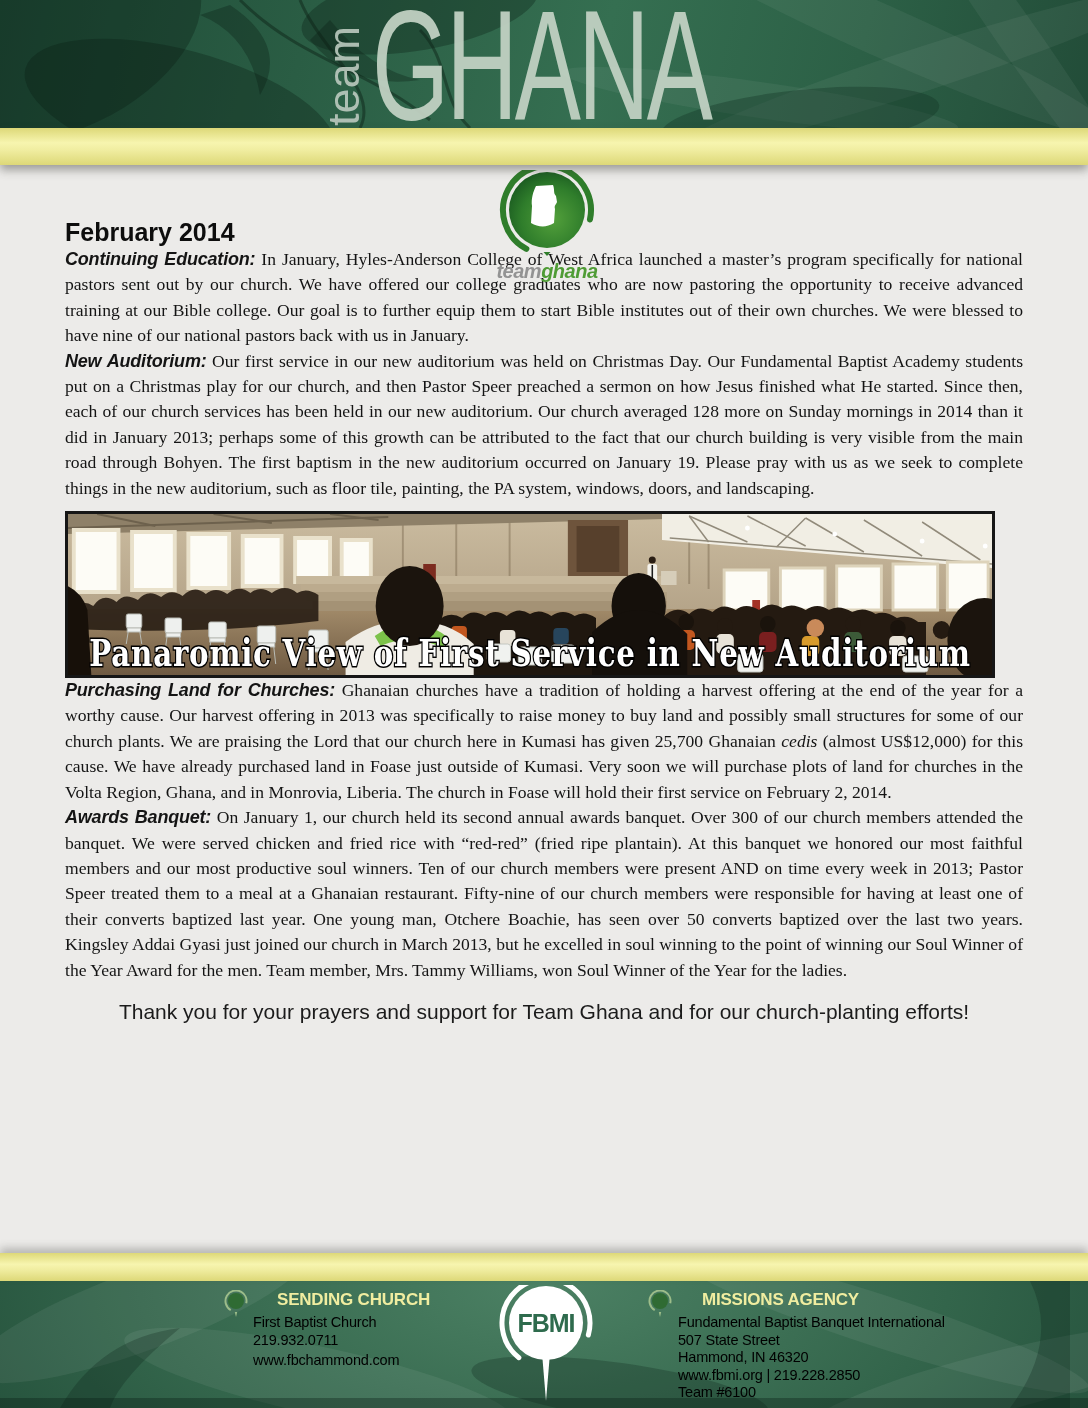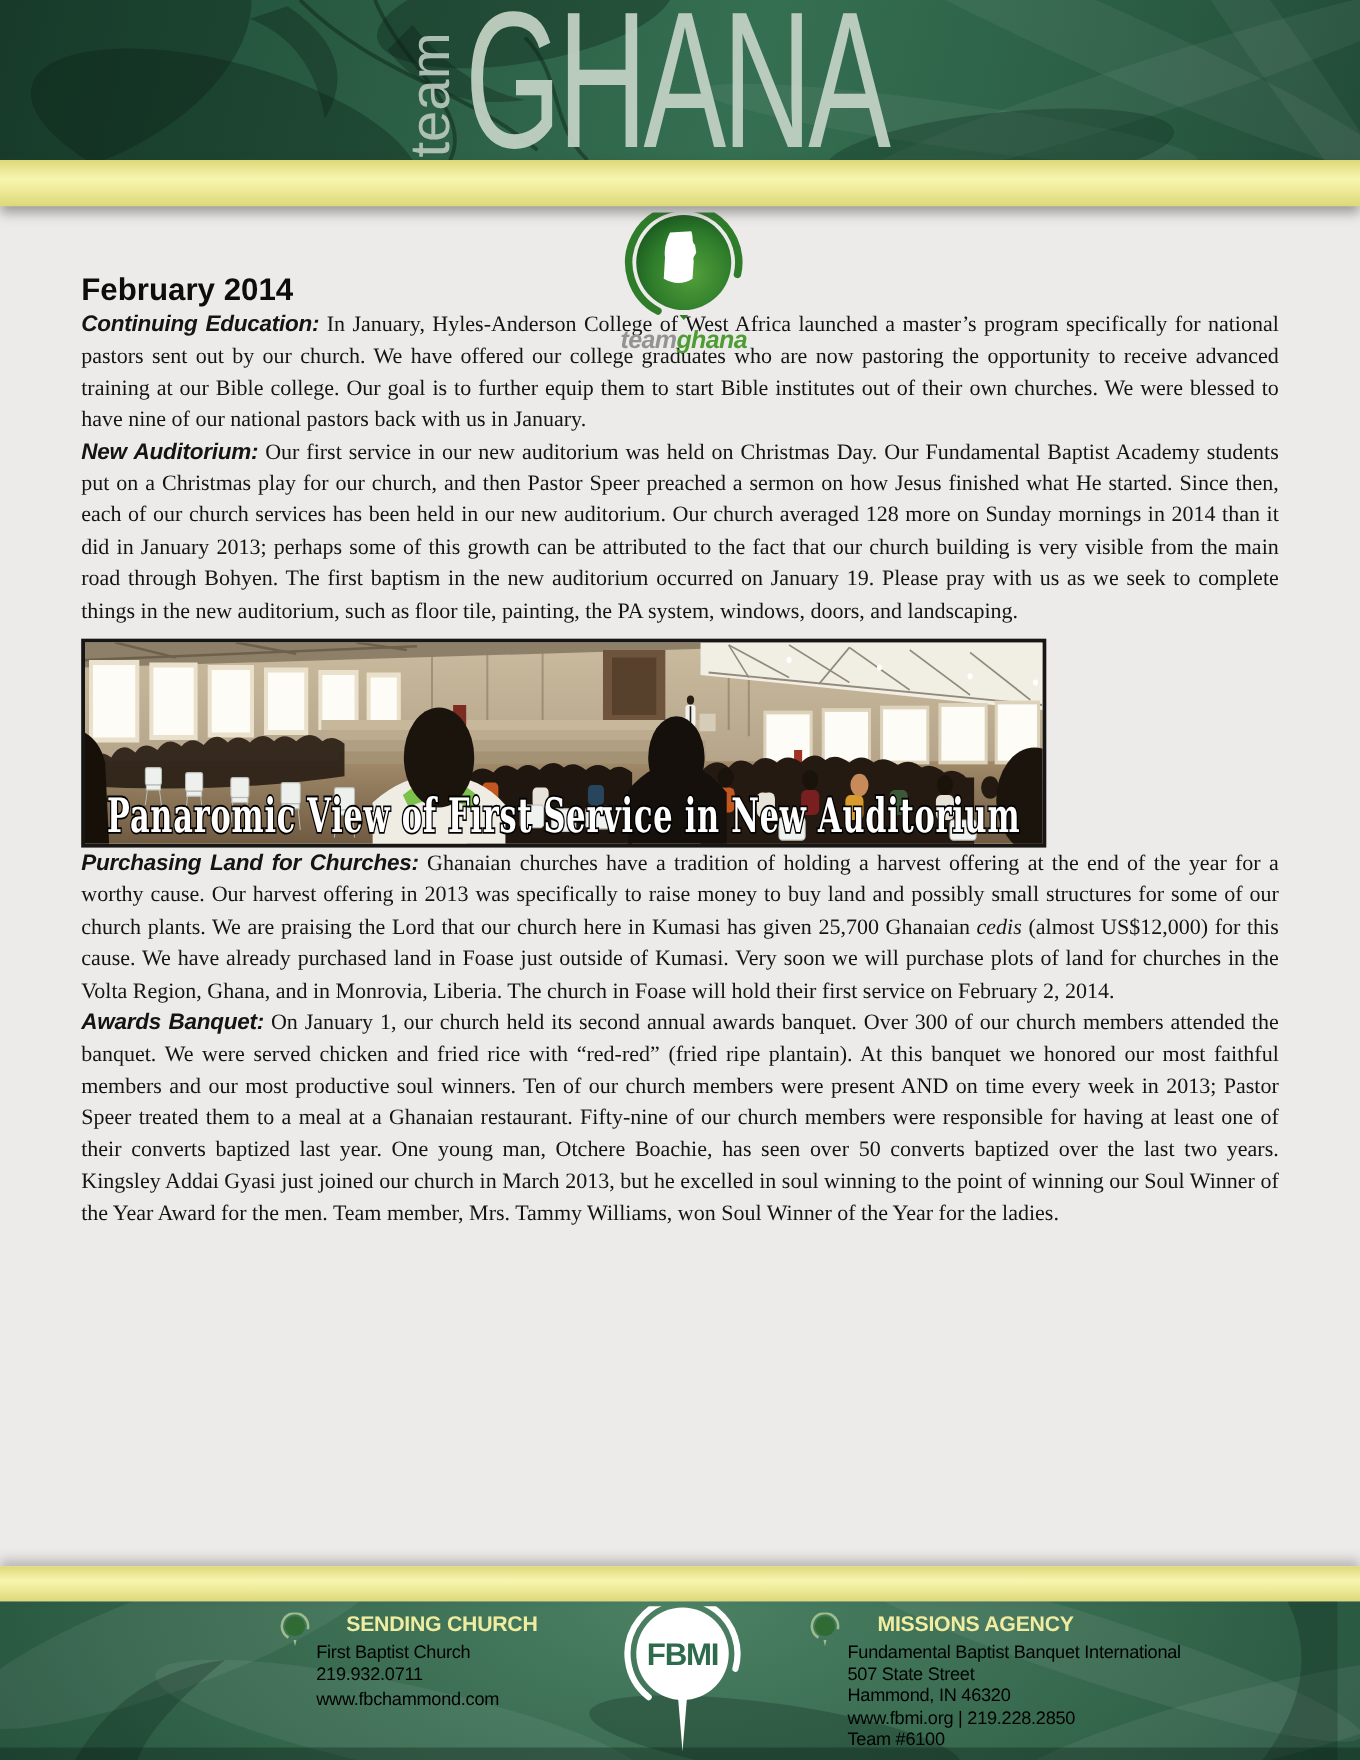--- a/index.html
+++ b/index.html
@@ -26,21 +26,21 @@
   .tg-logo-text{font-family:"Liberation Sans",sans-serif;font-weight:bold;font-size:20px;letter-spacing:-.5px;font-style:italic;}
   .tg-logo-text .t{color:#939393;} .tg-logo-text .g{color:#4f9c35;}
 
   
   .content{position:absolute;left:65px;top:164px;width:958px;}
   .date{margin:54px 0 0 0;font-family:Liberation Sans, sans-serif;font-weight:bold;
         font-size:25px;color:#0d0d0d;}
   p.art{margin:0;text-align:justify;font-size:17.6px;line-height:25.4px;}
   p.art .hd{font-family:"Liberation Sans",sans-serif;font-weight:bold;font-size:18px;letter-spacing:-.2px;font-style:italic;}
   .m1{margin-top:27px;} .m2{margin-top:9px;}
-  .photo{margin-top:10px;width:772px;height:167px;box-sizing:border-box;border:3px solid #161616;
+  .photo{margin-top:10px;width:930px;height:167px;box-sizing:border-box;border:3px solid #161616;
          box-shadow:inset 0 0 0 1px #e7e2d6;background:#b5a489;}
   .photo svg{display:block;width:100%;height:100%;}
   .closing{margin:17px 0 0 0;text-align:center;font-family:"Liberation Sans",sans-serif;
          font-size:21px;color:#1b1b1b;}
 
   
   .footer{position:absolute;left:0;top:1281px;width:1088px;height:127px;overflow:hidden;
         background:radial-gradient(ellipse 900px 420px at 50% 0%,#4c8164 0%,#33654b 45%,#234f3a 75%,#183b2b 100%);}
   .footer svg.deco{position:absolute;left:0;top:0;}
   .fcol{position:absolute;font-family:"Liberation Sans",sans-serif;}
@@ -280,20 +280,21 @@
         </g>
 
         <text x="476" y="152" text-anchor="middle" textLength="908" lengthAdjust="spacingAndGlyphs" font-family="DejaVu Serif, serif" font-weight="bold" font-size="38" fill="#ffffff" stroke="#000000" stroke-width="3" paint-order="stroke" letter-spacing="1">Panaromic View of First Service in New Auditorium</text>
       </svg>
     </div>
 
     <p class="art m2"><span class="hd">Purchasing Land for Churches:</span> <span>Ghanaian churches have a tradition of holding a harvest offering at the end of the year for a worthy cause.  Our harvest offering in 2013 was specifically to raise money to buy land and possibly small structures for some of our church plants.  We are praising the Lord that our church here in Kumasi has given 25,700 Ghanaian</span> <i>cedis</i> <span>(almost US$12,000) for this cause.  We have already purchased land in Foase just outside of Kumasi.  Very soon we will purchase plots of land for churches in the Volta Region, Ghana, and in Monrovia, Liberia.  The church in Foase will hold their first service on February 2, 2014.</span></p>
 
     <p class="art m2"><span class="hd">Awards Banquet:</span> <span>On January 1, our church held its second annual awards banquet.  Over 300 of our church members attended the banquet.  We were served chicken and fried rice with “red-red” (fried ripe plantain).  At this banquet we honored our most faithful members and our most productive soul winners.  Ten of our church members were present AND on time every week in 2013; Pastor Speer treated them to a meal at a Ghanaian restaurant.  Fifty-nine of our church members were responsible for having at least one of their converts baptized last year.  One young man, Otchere Boachie, has seen over 50 converts baptized over the last two years.  Kingsley Addai Gyasi just joined our church in March 2013, but he excelled in soul winning to the point of winning our Soul Winner of the Year Award for the men.  Team member, Mrs. Tammy Williams, won Soul Winner of the Year for the ladies.</span></p>
 
+    <p class="closing">Thank you for your prayers and support for Team Ghana and for our church-planting efforts!</p>
   </div>
 
   <div class="gold-bar gold-bottom"></div>
   <div class="footer">
     <svg class="deco" width="1088" height="127" viewBox="0 0 1088 127">
       <g fill="rgba(235,245,238,0.07)">
         <ellipse cx="140" cy="30" rx="180" ry="40" transform="rotate(-20 140 30)"></ellipse>
         <ellipse cx="320" cy="100" rx="200" ry="34" transform="rotate(12 320 100)"></ellipse>
         <ellipse cx="880" cy="40" rx="220" ry="26" transform="rotate(18 880 40)"></ellipse>
         <ellipse cx="1000" cy="100" rx="200" ry="30" transform="rotate(-14 1000 100)"></ellipse>

